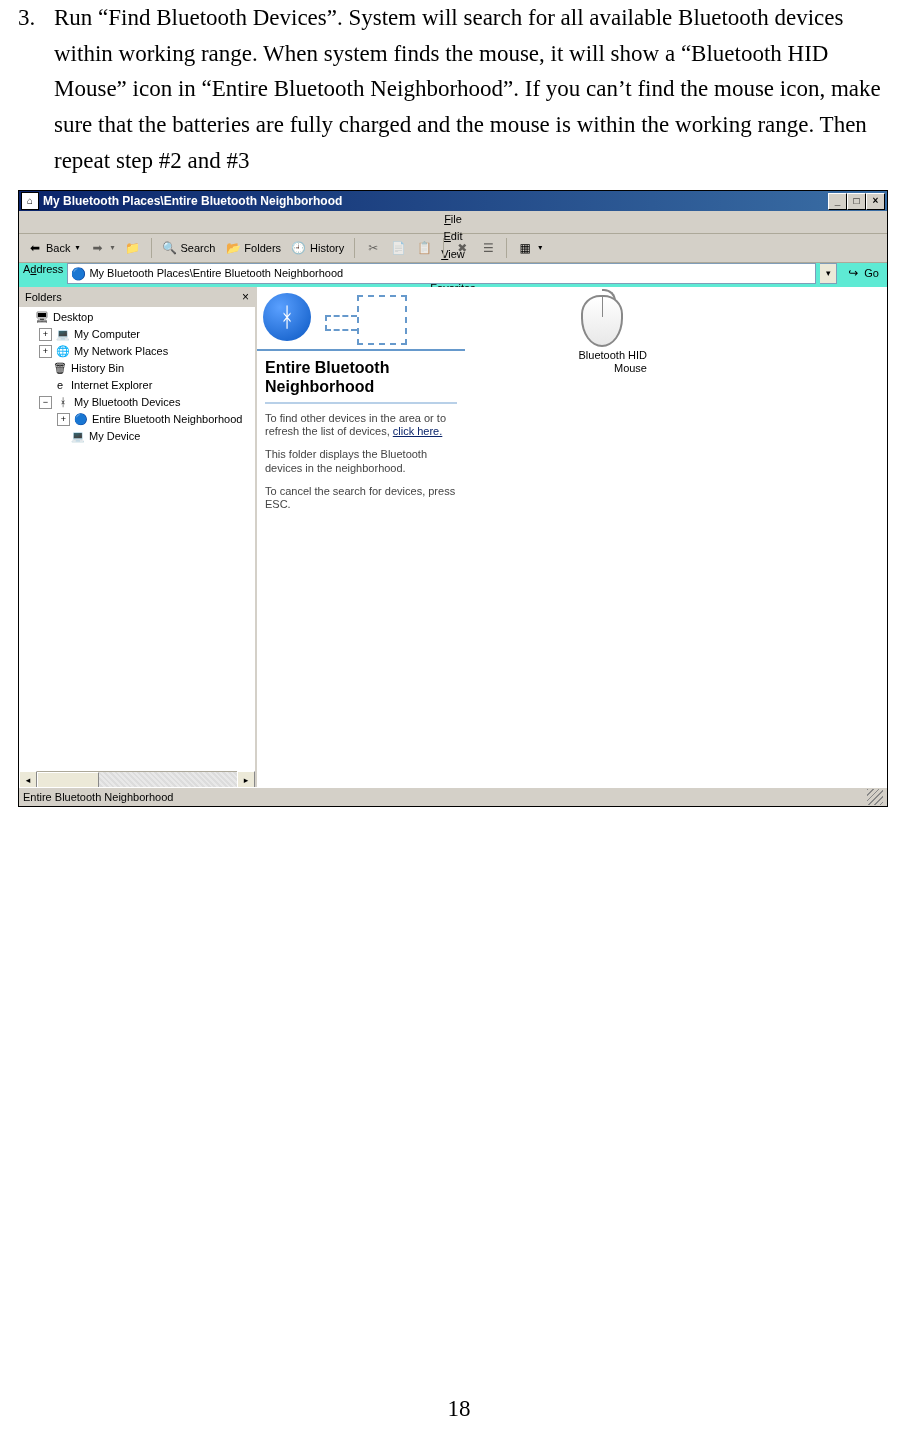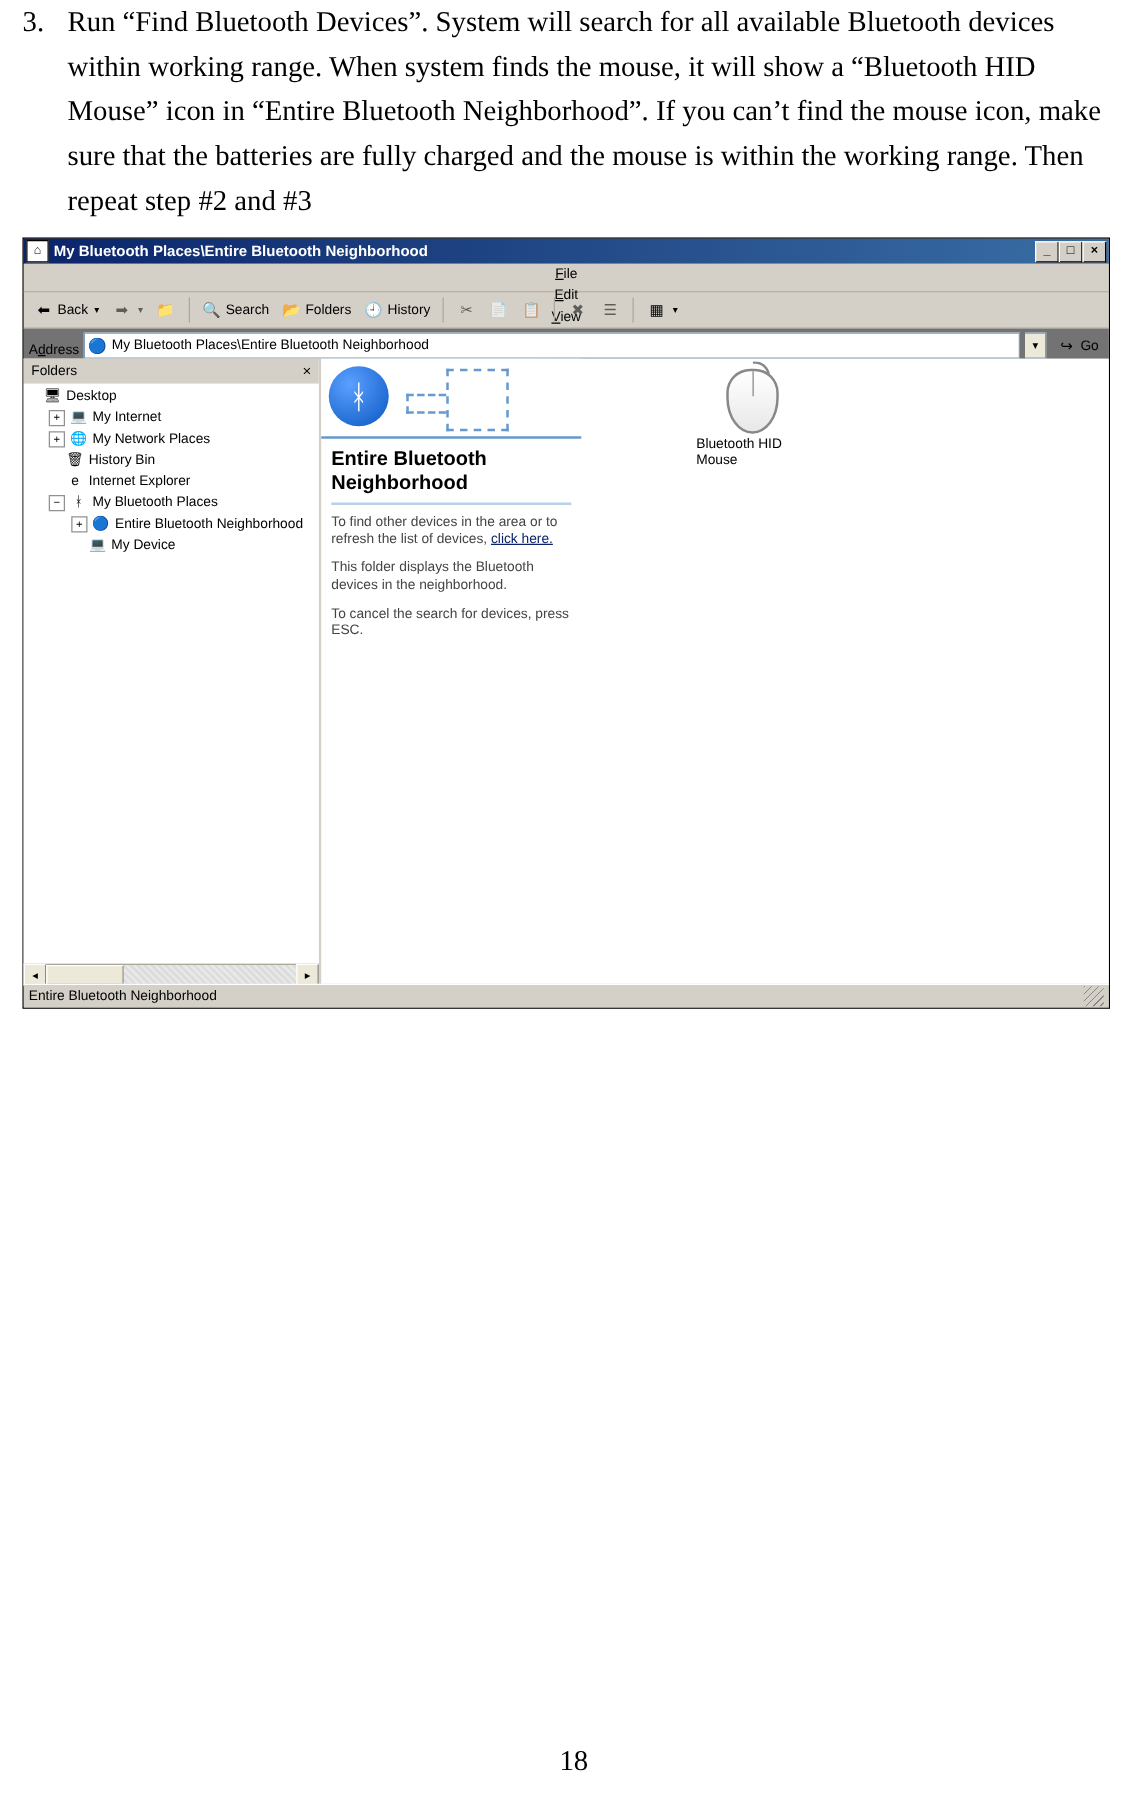--- a/index.html
+++ b/index.html
@@ -24,21 +24,21 @@
   .menubar .wflag{margin-left:auto;width:34px;height:18px;background:#000;display:flex;align-items:center;justify-content:center;}
   .wflag span{display:inline-block;width:5px;height:5px;margin:0 1px;}
   
   .toolbar{height:28px;background:#d4d0c8;display:flex;align-items:center;padding:0 4px;border-bottom:1px solid #aca899;gap:2px;}
   .sep{width:1px;height:20px;background:#aca899;margin:0 4px;}
   .tbtn2{display:flex;align-items:center;padding:2px 4px;gap:3px;}
   .tbtn2.dis{opacity:.55;}
   .ic{width:16px;height:16px;display:inline-flex;align-items:center;justify-content:center;font-size:12px;}
   .dd{font-size:8px;margin-left:2px;}
   
-  .addrbar{height:24px;background:#737373;display:flex;align-items:flex-end;padding:0 4px;border-bottom:1px solid #aca899;gap:4px;}
+  .addrbar{height:24px;background:#5eead4;display:flex;align-items:flex-start;padding:0 4px;border-bottom:1px solid #aca899;gap:4px;}
   .addrbar .afield{flex:1;height:19px;background:#fff;border:1px solid #7f9db9;display:flex;align-items:center;padding:0 2px;gap:3px;}
   .addrbar .addd{width:16px;height:19px;border:1px solid #7f9db9;border-left:none;background:#ece9d8;display:flex;align-items:center;justify-content:center;font-size:9px;}
   
   .explbody{position:absolute;top:96px;left:0;right:0;bottom:18px;background:#d4d0c8;display:flex;}
   
   .folders{width:236px;border-right:2px solid #d4d0c8;background:#fff;display:flex;flex-direction:column;position:relative;}
   .fhdr{height:20px;background:#d4d0c8;display:flex;align-items:center;padding:0 6px;font-size:11px;}
   .fhdr .x{margin-left:auto;font-family:Arial;font-size:12px;}
   .ftree{flex:1;background:#fff;overflow:hidden;padding:2px 0 0 2px;}
   .trow{display:flex;align-items:center;height:17px;white-space:nowrap;}
@@ -56,21 +56,21 @@
   .infopanel{position:absolute;left:0;top:0;width:208px;padding:0;}
   .infobanner{height:62px;border-bottom:2px solid #6699cc;position:relative;background:#fff;}
   .btcircle{position:absolute;left:6px;top:6px;width:48px;height:48px;border-radius:50%;background:radial-gradient(circle at 35% 30%,#5aa0ff,#0a57c2);display:flex;align-items:center;justify-content:center;color:#fff;font-size:26px;font-family:Arial;}
   .dashsq{position:absolute;left:100px;top:8px;width:46px;height:46px;border:2px dashed #6699cc;}
   .dashsq:before{content:"";position:absolute;left:-34px;top:18px;width:30px;height:12px;border:2px dashed #6699cc;border-right:none;}
   .infotitle{font-family:Tahoma,Arial,sans-serif;font-weight:bold;font-size:16px;padding:8px 8px 4px 8px;line-height:1.15;}
   .infoline{height:2px;background:#b8d0e8;margin:2px 8px 8px 8px;}
   .infotext{padding:0 8px 10px 8px;color:#444;font-size:11px;}
   .infotext a{color:#0a246a;text-decoration:underline;}
   
-  .device{position:absolute;left:300px;top:8px;width:90px;text-align:left;}
+  .device{position:absolute;left:300px;top:8px;width:90px;text-align:right;}
   .mouseicon{width:44px;height:52px;margin:0 auto 2px;position:relative;}
   .mouseicon .mbody{width:38px;height:48px;border:2px solid #888;border-radius:20px 20px 22px 22px/20px 20px 30px 30px;background:linear-gradient(#fff,#e8e8e8);margin:0 auto;position:relative;}
   .mouseicon .mbody:before{content:"";position:absolute;top:0;left:50%;width:1px;height:20px;background:#888;}
   .mouseicon .cable{position:absolute;top:-6px;left:50%;width:12px;height:12px;border:2px solid #888;border-bottom:none;border-left:none;border-radius:0 12px 0 0;}
   
   .status{position:absolute;left:0;right:0;bottom:0;height:18px;background:#d4d0c8;border-top:1px solid #fff;display:flex;align-items:center;padding:0 4px;font-size:11px;}
   .grip{margin-left:auto;width:16px;height:16px;background:repeating-linear-gradient(135deg,#888 0 1px,transparent 1px 4px);}
 </style>
 </head>
 <body>
@@ -183,21 +183,21 @@
             <div class="trow">
               <span class="ind" style="width: 0px;"></span>
               <span class="noexp"></span>
               <span class="ticon2">🖥</span>
               <span>Desktop</span>
             </div>
             <div class="trow">
               <span class="ind" style="width: 18px;"></span>
               <span class="exp">+</span>
               <span class="ticon2">💻</span>
-              <span>My Internet</span>
+              <span>My Computer</span>
             </div>
             <div class="trow">
               <span class="ind" style="width: 18px;"></span>
               <span class="exp">+</span>
               <span class="ticon2">🌐</span>
               <span>My Network Places</span>
             </div>
             <div class="trow">
               <span class="ind" style="width: 18px;"></span>
               <span class="noexp"></span>
@@ -207,21 +207,21 @@
             <div class="trow">
               <span class="ind" style="width: 18px;"></span>
               <span class="noexp"></span>
               <span class="ticon2">e</span>
               <span>Internet Explorer</span>
             </div>
             <div class="trow">
               <span class="ind" style="width: 18px;"></span>
               <span class="exp">−</span>
               <span class="ticon2">ᚼ</span>
-              <span>My Bluetooth Places</span>
+              <span>My Bluetooth Devices</span>
             </div>
             <div class="trow">
               <span class="ind" style="width: 36px;"></span>
               <span class="exp">+</span>
               <span class="ticon2">🔵</span>
               <span>Entire Bluetooth Neighborhood</span>
             </div>
             <div class="trow">
               <span class="ind" style="width: 36px;"></span>
               <span class="noexp"></span>

